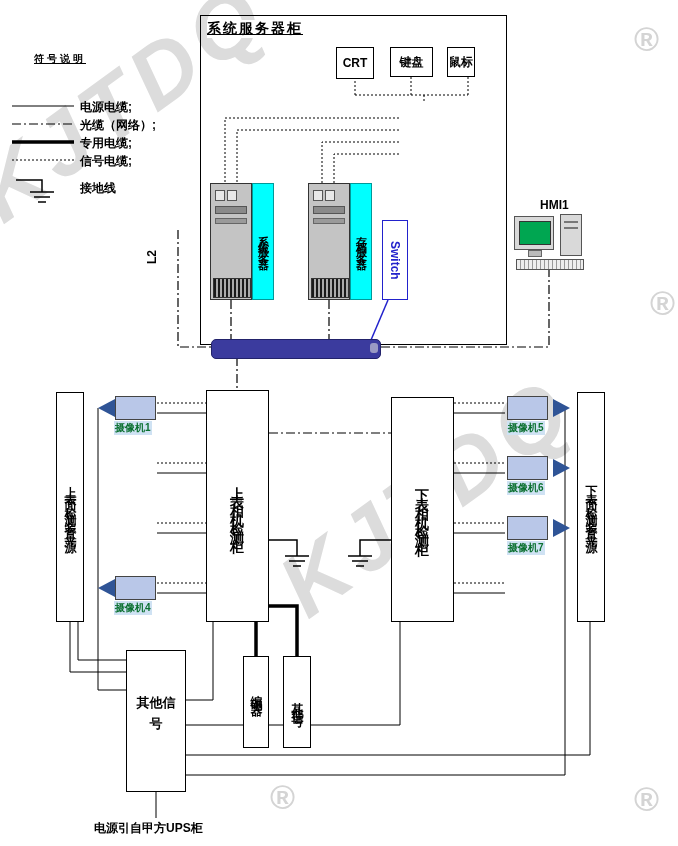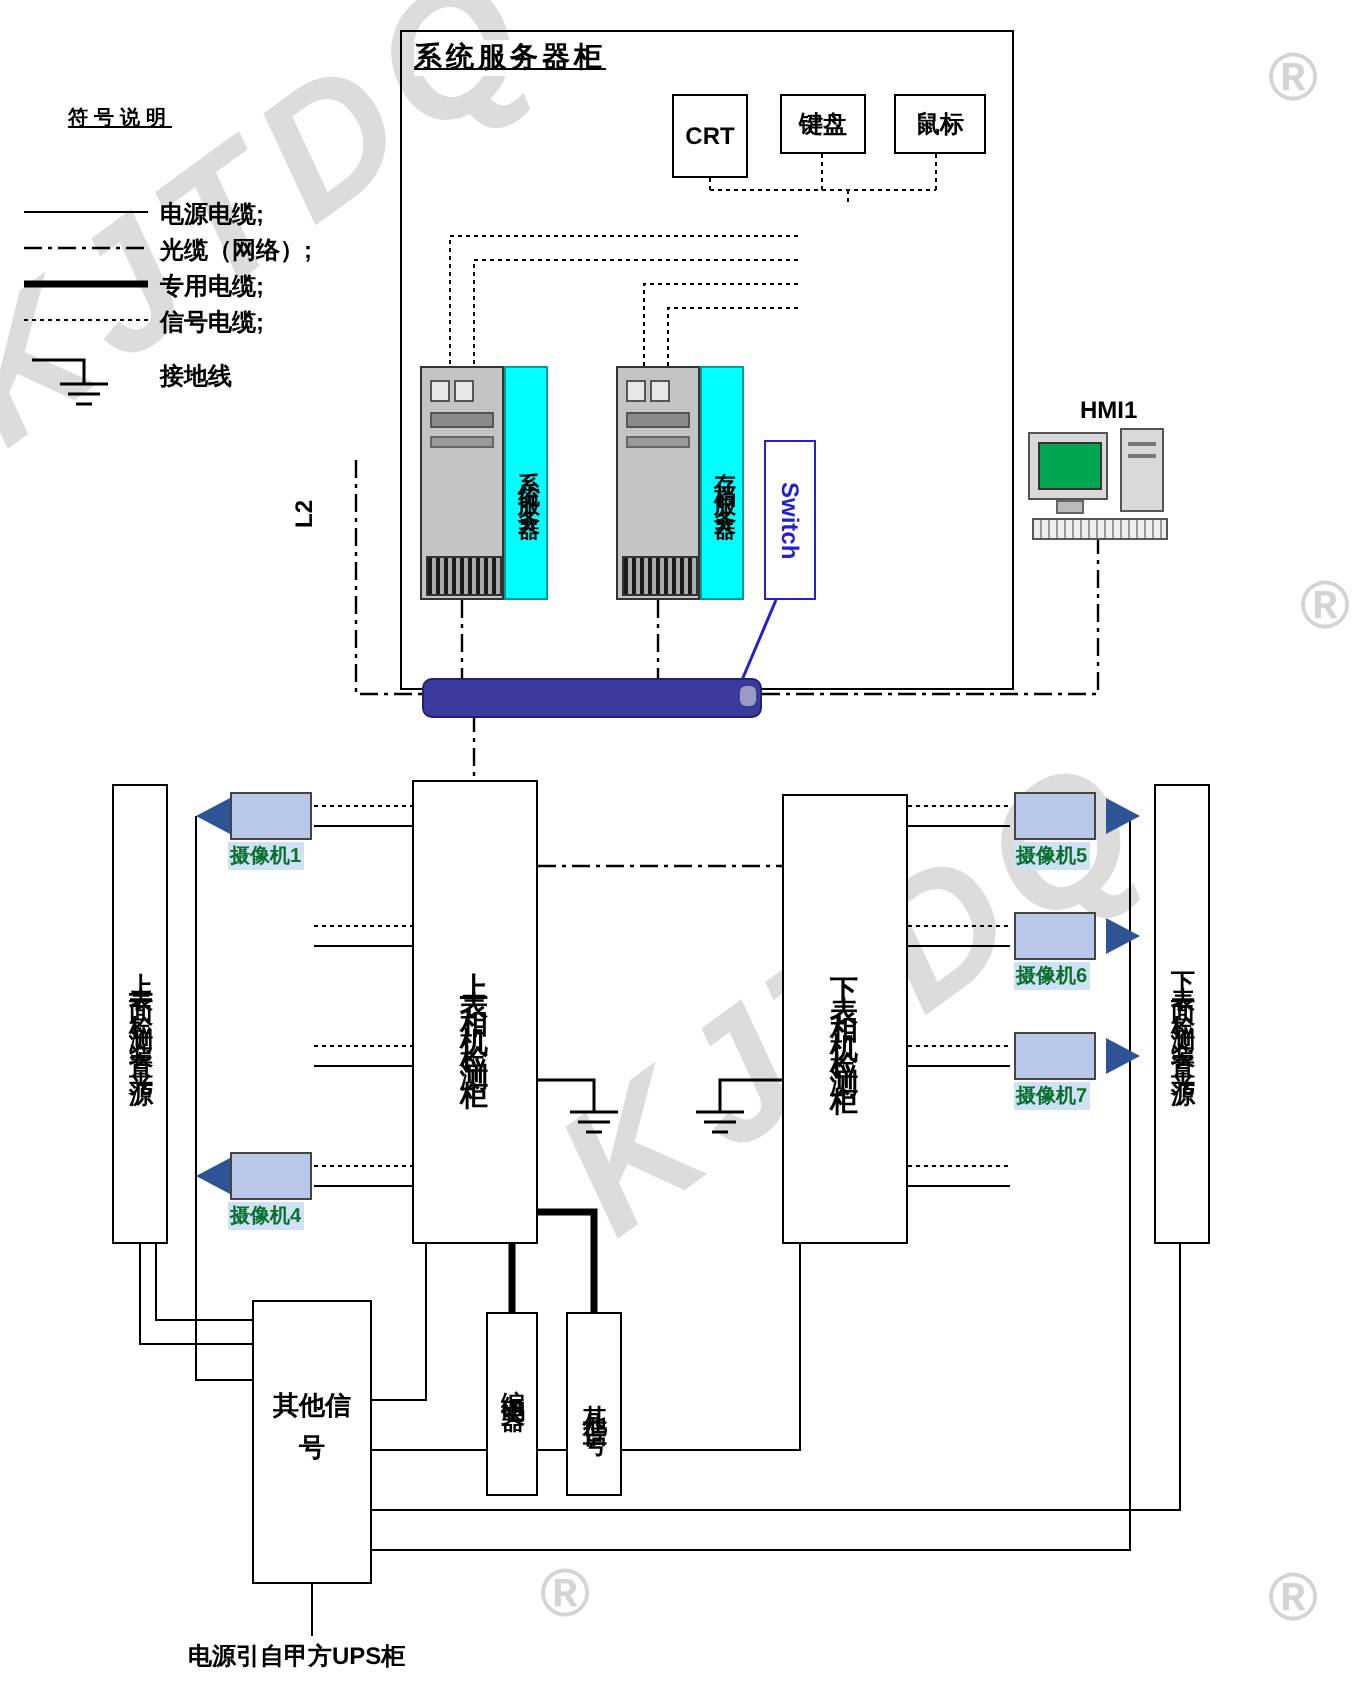--- a/index.html
+++ b/index.html
@@ -148,27 +148,27 @@
   <div class="lbl u" style="left:34px;top:52px;font-size:10px;letter-spacing:3px">符号说明</div>
   <div class="lbl" style="left:80px;top:99px">电源电缆;</div>
   <div class="lbl" style="left:80px;top:117px">光缆（网络）;</div>
   <div class="lbl" style="left:80px;top:135px">专用电缆;</div>
   <div class="lbl" style="left:80px;top:153px">信号电缆;</div>
   <div class="lbl" style="left:80px;top:180px">接地线</div>
 
   <div class="outline" style="left:200px;top:15px;width:307px;height:330px"></div>
   <div class="lbl u" style="left:207px;top:20px;font-size:14px;letter-spacing:2px;background:#fff">系统服务器柜</div>
 
-  <div class="box center bold" style="left:336px;top:47px;width:38px;height:42px">
+  <div class="box center bold" style="left:336px;top:47px;width:38px;height:32px">
       <span>CRT</span>
     </div>
   <div class="box center bold" style="left:390px;top:47px;width:43px;height:30px">
       <span>键盘</span>
     </div>
-  <div class="box center bold" style="left:447px;top:47px;width:46px;height:30px">
+  <div class="box center bold" style="left:447px;top:47px;width:28px;height:30px">
       <span>鼠标</span>
     </div>
 
   <div class="server" style="left:210px;top:183px">
     <div class="srv-body">
       <div class="srv-sq" style="left:4px;top:6px"></div>
       <div class="srv-sq" style="left:16px;top:6px"></div>
       <div class="srv-slot"></div>
       <div class="srv-slot2"></div>
       <div class="srv-vent"></div>

